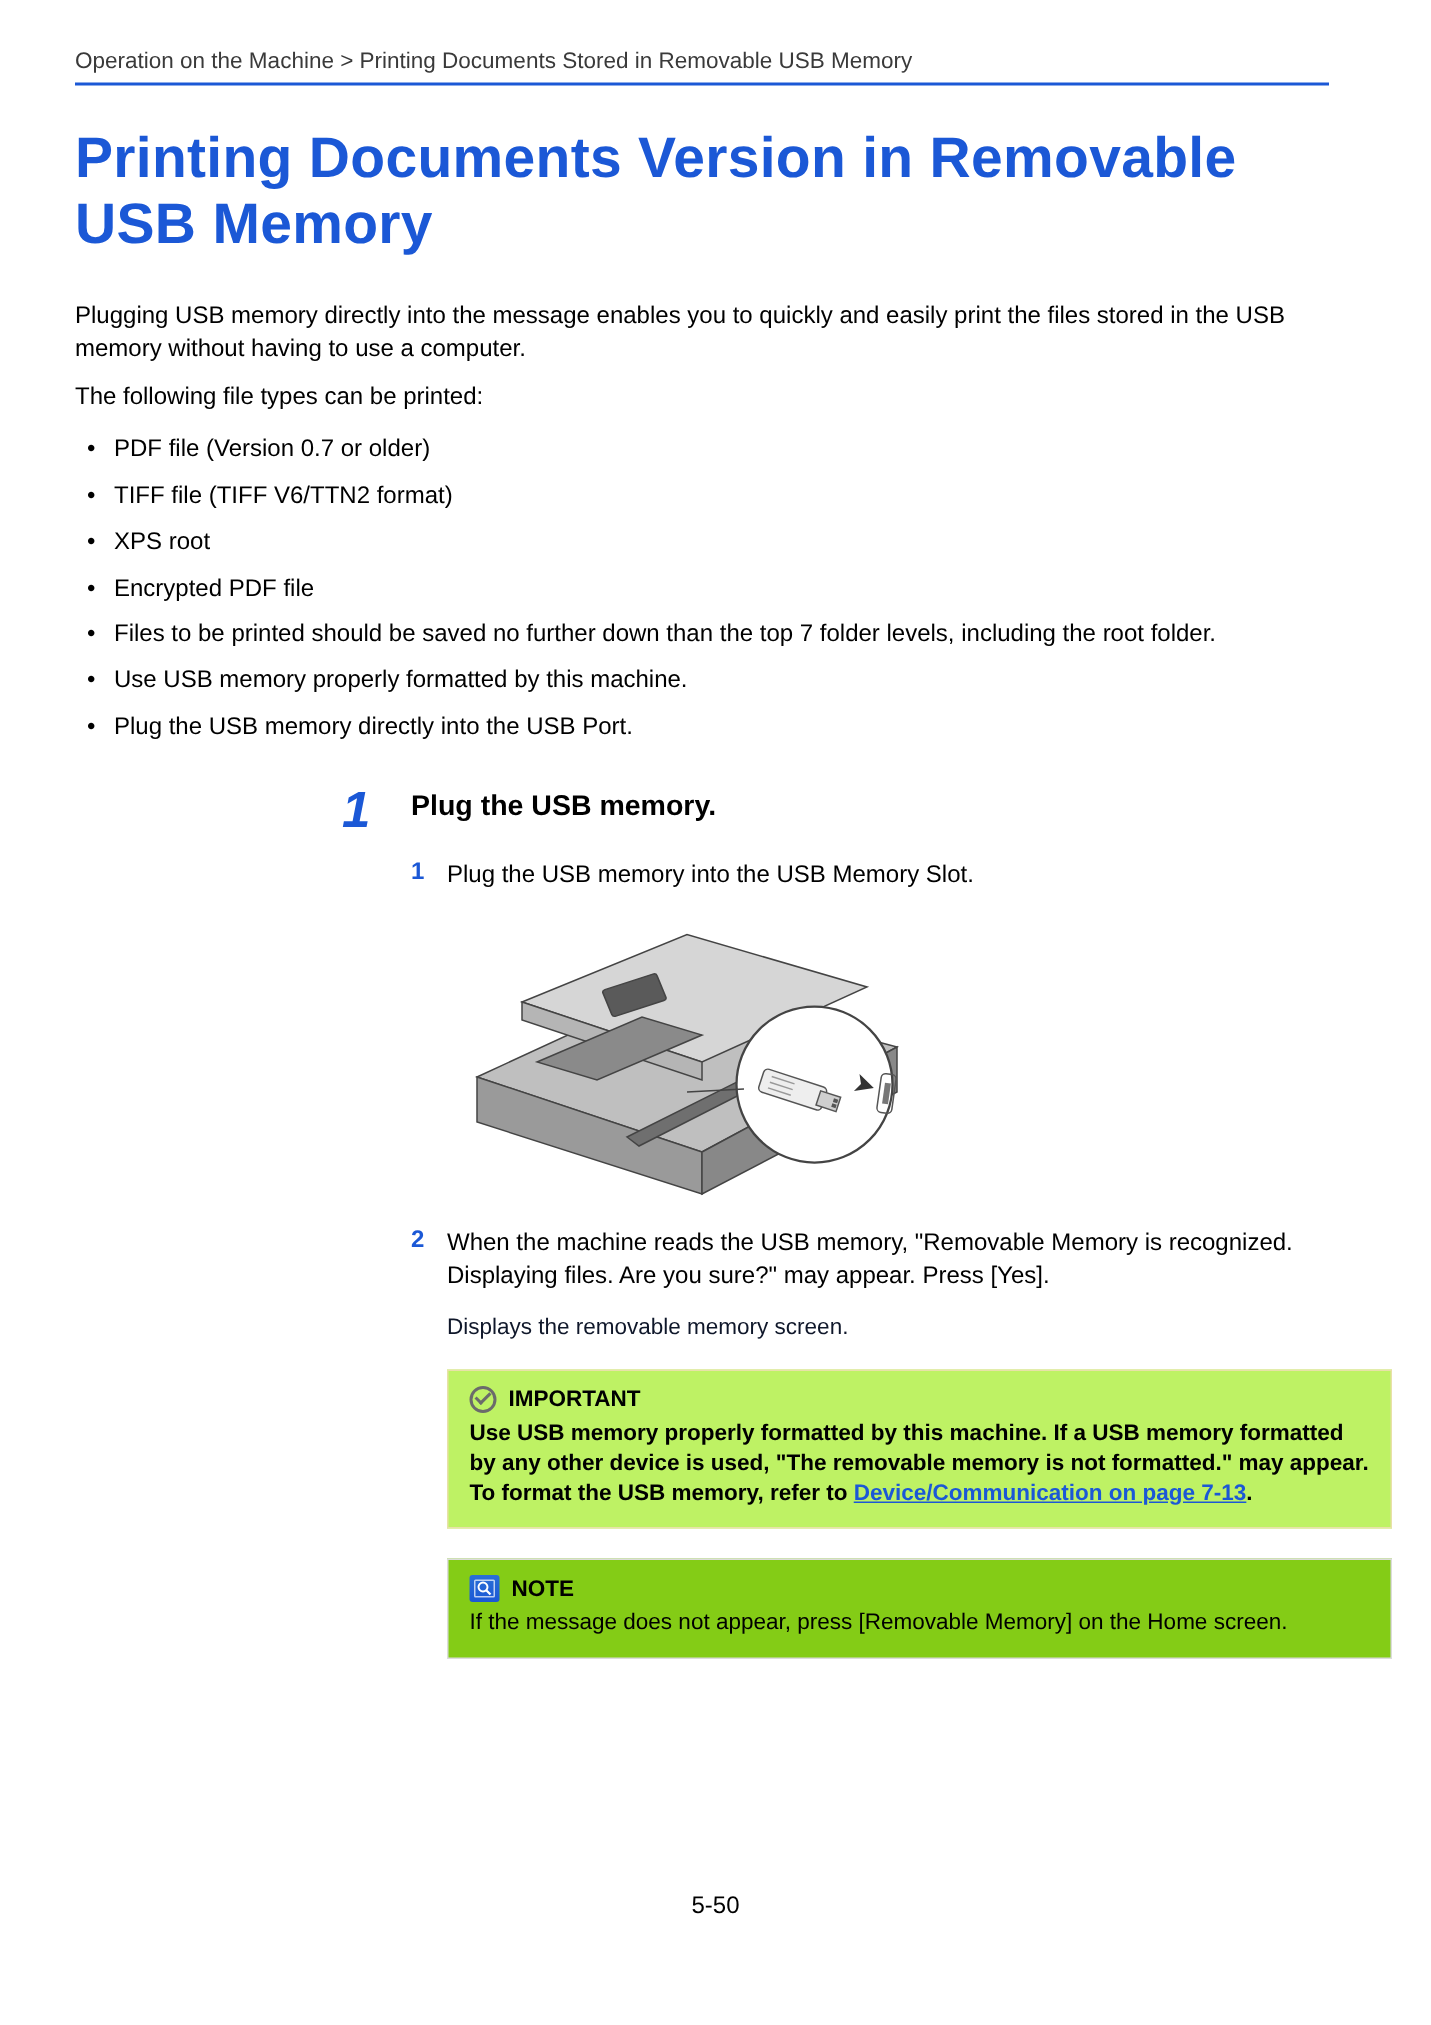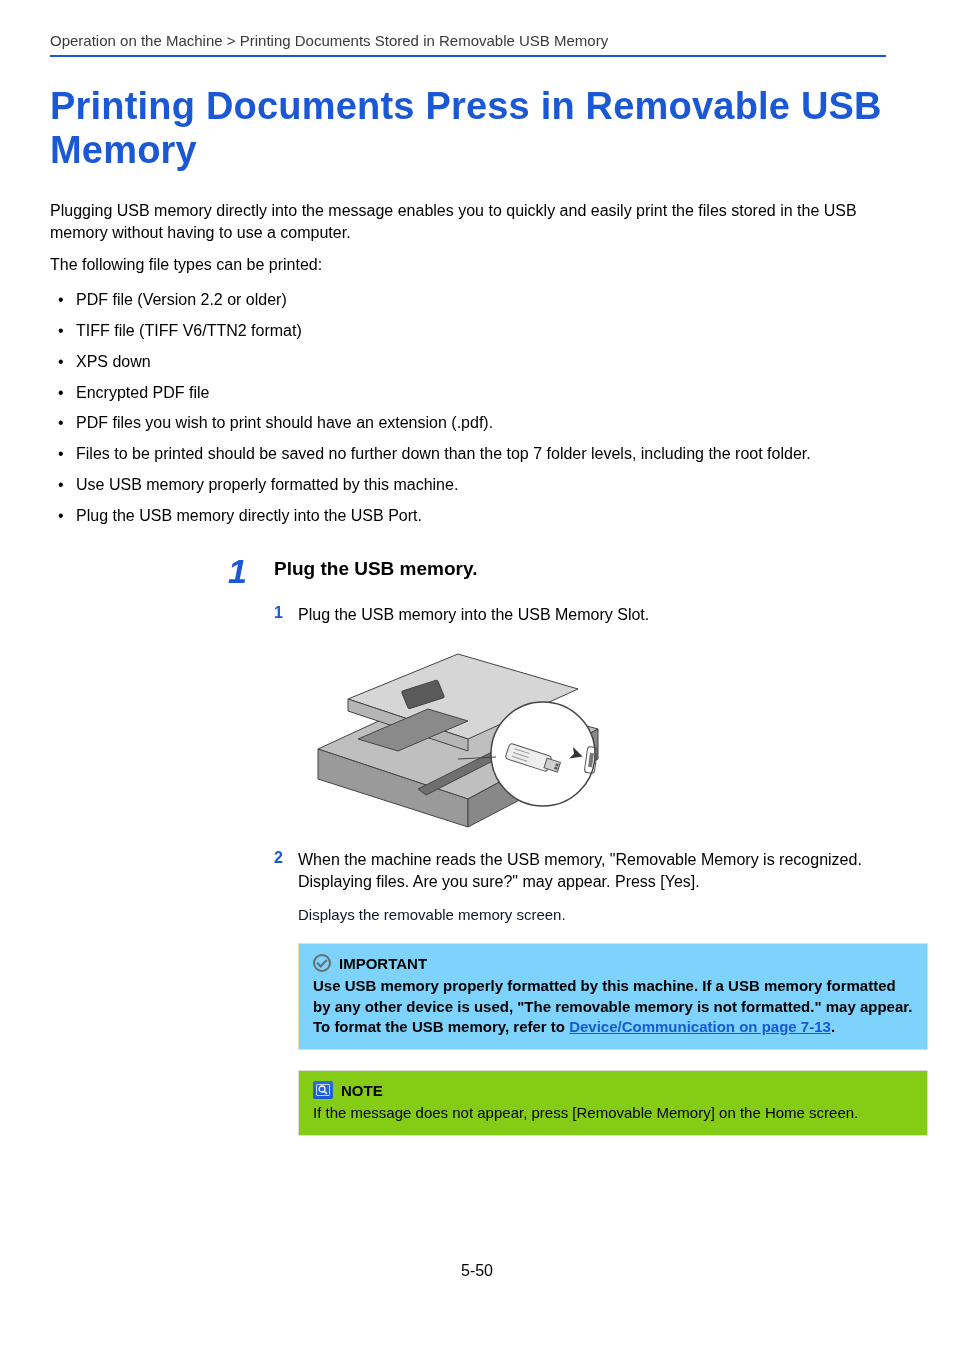--- a/index.html
+++ b/index.html
@@ -109,21 +109,21 @@
     margin-left: 70px;
     margin-top: 10px;
     margin-bottom: 20px;
     color: #0f172a;
   }
 
   .callout {
     margin: 0 0 20px 70px;
     width: 630px;
     border: 1px solid #e8e1a8;
-    background: #7dd3fc;
+    background: #bef264;
     box-sizing: border-box;
     padding: 10px 14px 12px 14px;
   }
   .callout-head {
     display: flex;
     align-items: center;
     gap: 8px;
     margin-bottom: 4px;
   }
   .callout-head-label {
@@ -189,31 +189,30 @@
     font-size: 16px;
   }
 </style>
 </head>
 <body>
 
 <div class="page">
 
   <div class="breadcrumb">Operation on the Machine &gt; Printing Documents Stored in Removable USB Memory</div>
 
-  <h1 class="title">Printing Documents Press in Removable USB Memory</h1>
+  <h1 class="title">Printing Documents Version in Removable USB Memory</h1>
 
   <p class="body">Plugging USB memory directly into the message enables you to quickly and easily print the files stored in the USB memory without having to use a computer.</p>
   <p class="body">The following file types can be printed:</p>
 
   <ul class="file-list">
-    <li>PDF file (Version 2.2 or older)</li>
+    <li>PDF file (Version 0.7 or older)</li>
     <li>TIFF file (TIFF V6/TTN2 format)</li>
-    <li>XPS down</li>
+    <li>XPS root</li>
     <li>Encrypted PDF file</li>
-    <li>PDF files you wish to print should have an extension (.pdf).</li>
     <li>Files to be printed should be saved no further down than the top 7 folder levels, including the root folder.</li>
     <li>Use USB memory properly formatted by this machine.</li>
     <li>Plug the USB memory directly into the USB Port.</li>
   </ul>
 
   <div class="step-block">
     <div class="step-num">1</div>
     <div class="step-head">Plug the USB memory.</div>
 
     <div class="sub-row">

